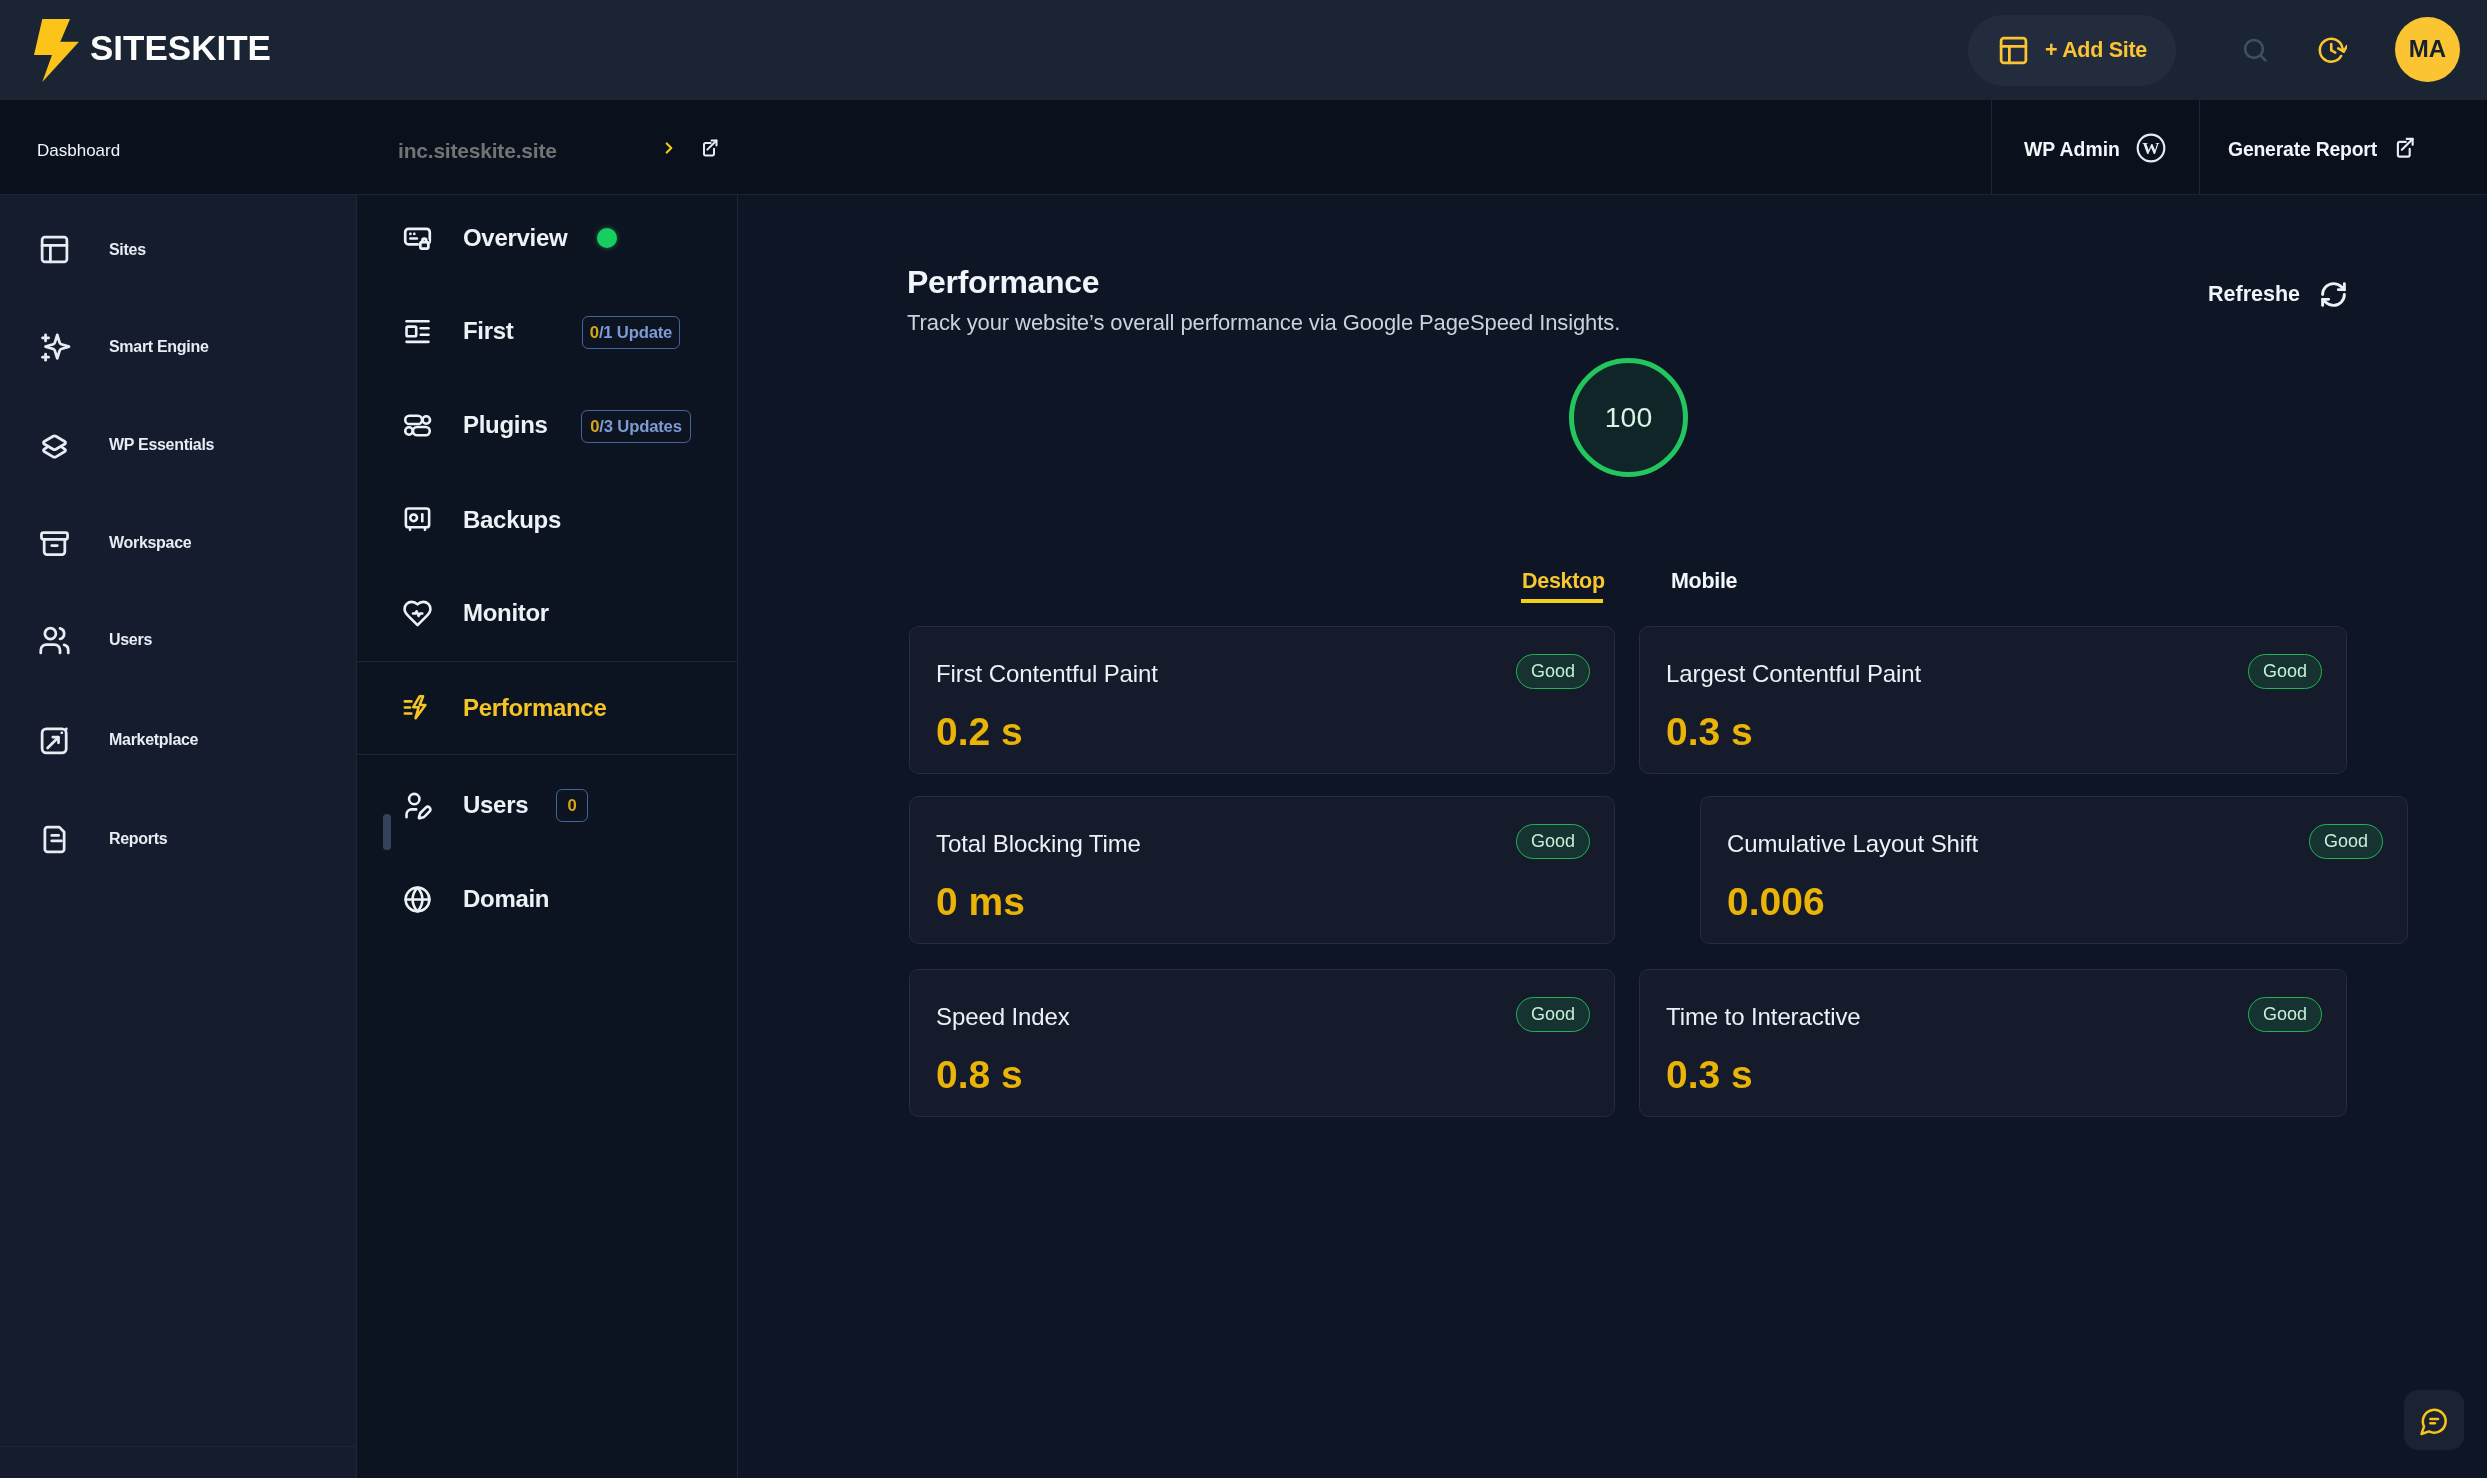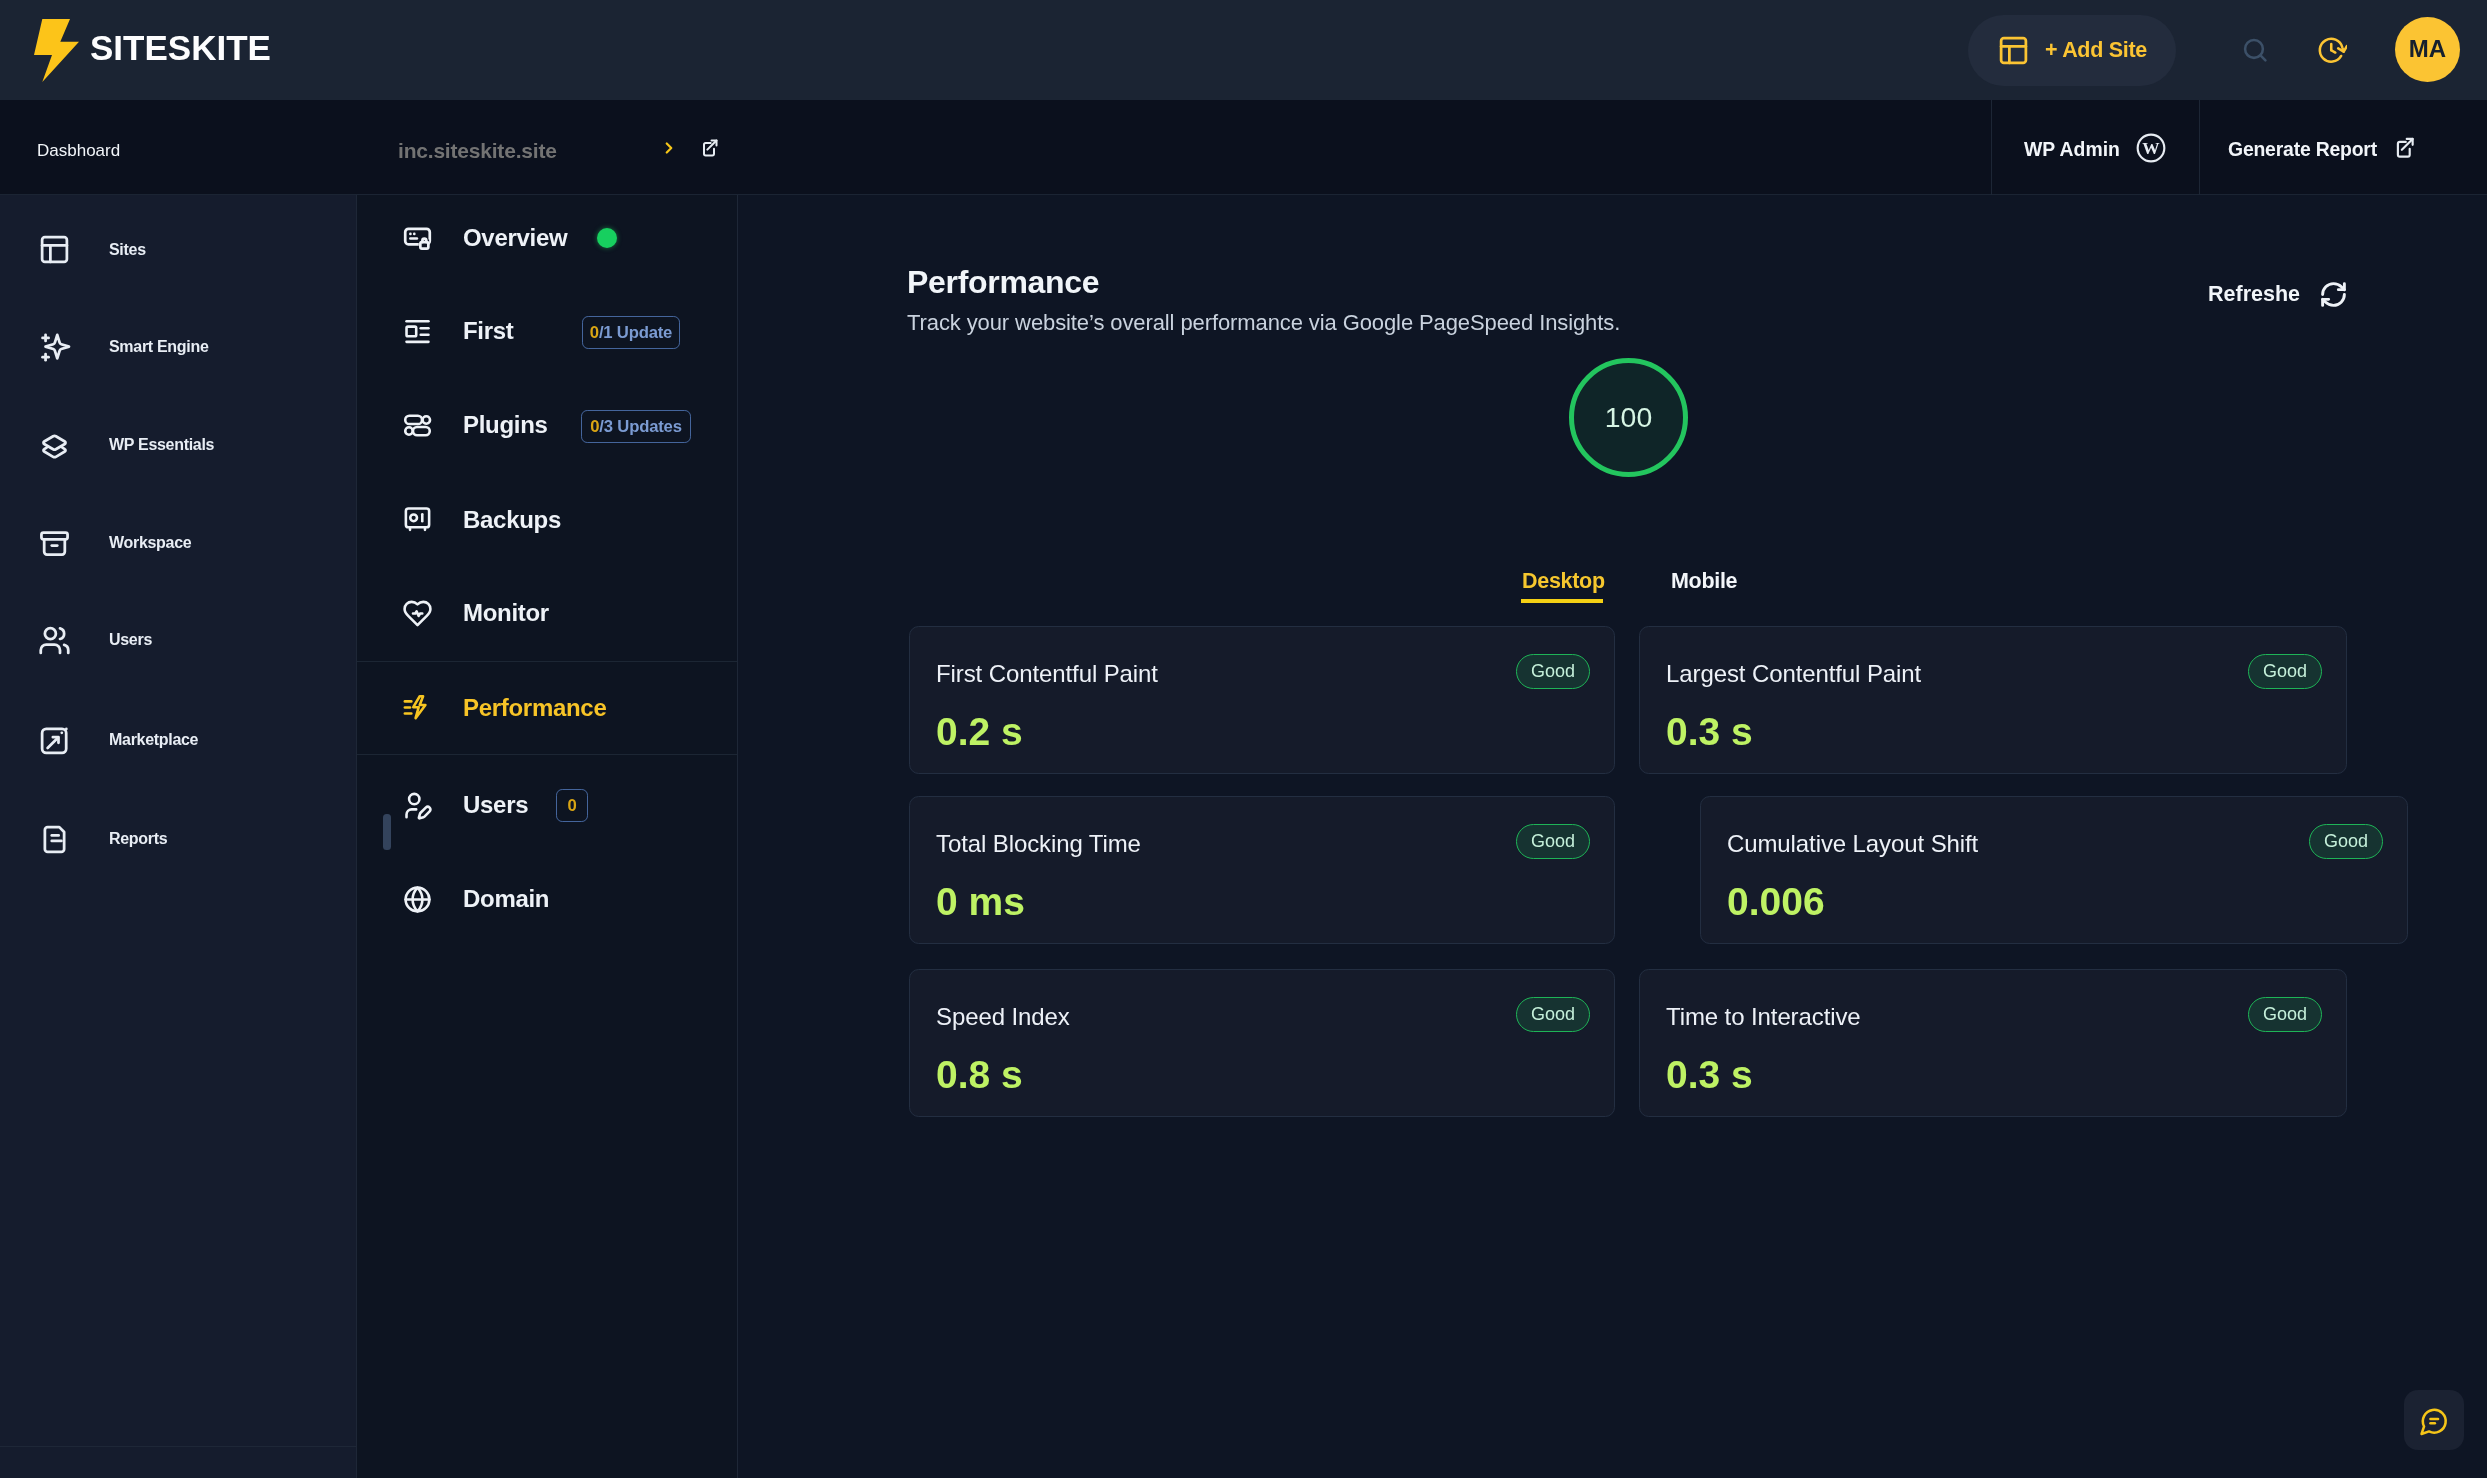--- a/index.html
+++ b/index.html
@@ -13,21 +13,21 @@
   .sidebar2 { left:357px; top:195px; width:381px; height:1283px; background:#0d1421; border-right:0.7px solid #1e2737; }
   .s1icon { position:absolute; left:38px; color:#e8edf4; }
   .s1label { position:absolute; left:109px; font-size:16px; font-weight:bold; letter-spacing:-0.3px; color:#e8edf4; }
   .s2icon { position:absolute; left:402px; color:#eef2f7; }
   .s2label { position:absolute; left:463px; font-size:24px; font-weight:bold; letter-spacing:-0.3px; color:#eef2f7; }
   .badge { position:absolute; border:1.4px solid #44659c; border-radius:6.2px; font-weight:bold; font-size:16.7px; color:#7b9bd2; display:flex; align-items:center; justify-content:center; letter-spacing:-0.2px; white-space:nowrap; }
   .badge b { color:#d9a514; font-weight:bold; }
   .hr2 { position:absolute; left:357px; width:380px; height:0.7px; background:#1c2634; }
   .card { position:absolute; width:706px; height:148px; background:#151b2a; border:0.7px solid #232e41; border-radius:9.7px; }
   .ctitle { position:absolute; left:26px; top:33px; font-size:24px; color:#edf1f7; letter-spacing:-0.1px; }
-  .cvalue { position:absolute; left:26px; top:83px; font-size:39px; font-weight:bold; color:#bef264; }
+  .cvalue { position:absolute; left:26px; top:83px; font-size:39px; font-weight:bold; color:#eab308; }
   .cbadge { position:absolute; right:24px; top:27px; height:35px; border:1.4px solid #1eb457; border-radius:18px; padding:0 14px; font-size:18px; color:#c5f0da; display:flex; align-items:center; background:rgba(34,197,94,0.15); }
 </style>
 </head>
 <body>
 <div class="abs topbar"></div>
 <div class="abs crumbbar"></div>
 <div class="abs sidebar1"></div>
 <div class="abs sidebar2"></div>
 
 <svg class="abs" style="left:34px; top:19px;" width="45" height="63" viewBox="0 0 65 91" fill="#fcc419">

